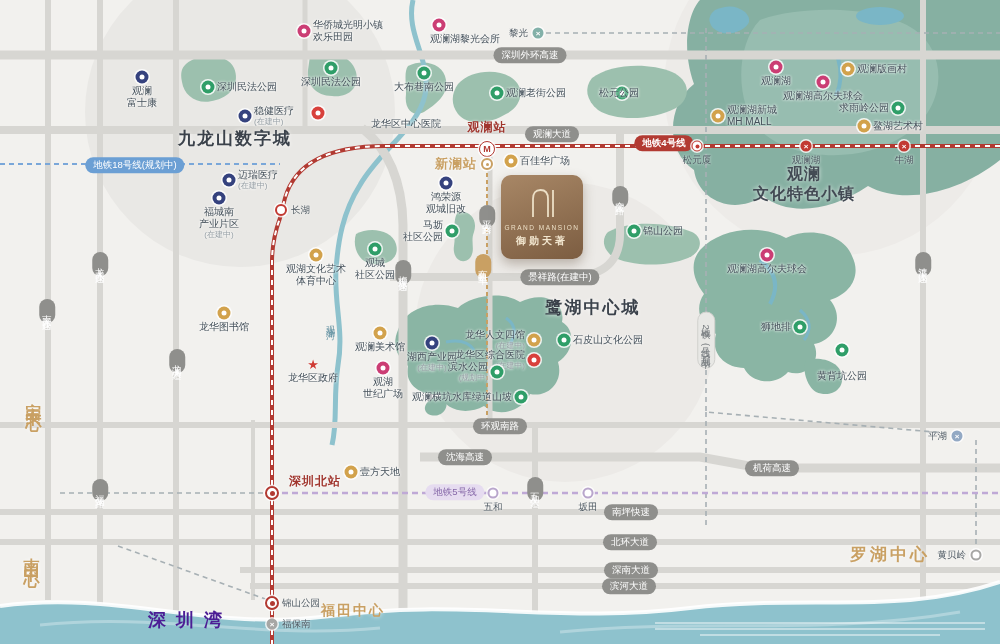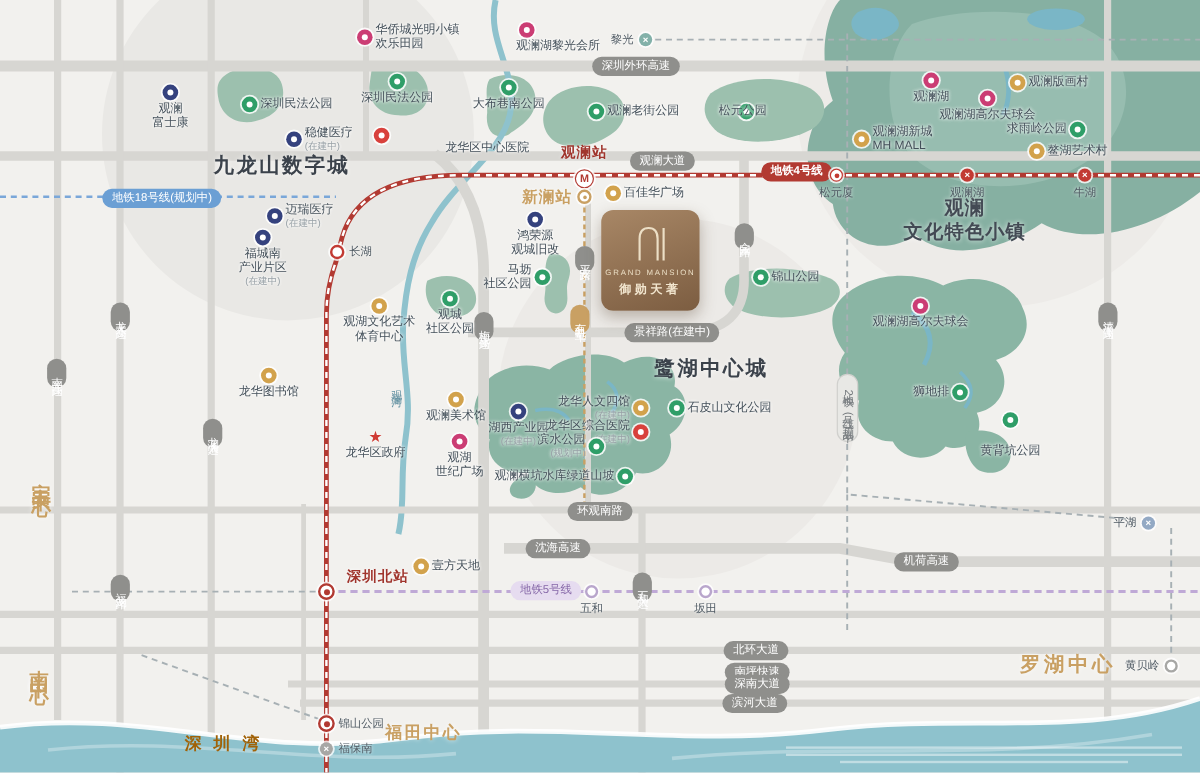--- a/index.html
+++ b/index.html
@@ -54,21 +54,21 @@
   .pl-purple{background:#e6dcf0;color:#8668a8;}
   .pl-gold{background:#c9a063;color:#fff;}
   
   .ar{position:absolute;transform:translate(-50%,-50%);white-space:pre-line;text-align:center;
       text-shadow:0 0 4px rgba(255,255,255,.8);}
   .ar-dark{font-size:17px;font-weight:bold;color:#3b424b;letter-spacing:2px;}
   .ar-dark2{font-size:16px;font-weight:bold;color:#434a54;letter-spacing:1px;line-height:20px;}
   .ar-gold{font-size:17px;font-weight:bold;color:#c9a063;letter-spacing:3px;}
   .ar-gold-sm{font-size:14px;font-weight:bold;color:#c9a063;letter-spacing:2px;}
   .ar-gold-v{writing-mode:vertical-rl;font-size:16px;font-weight:bold;color:#c9a063;letter-spacing:4px;}
-  .ar-bay{font-size:14px;font-weight:bold;color:#a16207;letter-spacing:10px;text-shadow:none;}
+  .ar-bay{font-size:18px;font-weight:bold;color:#4c1d95;letter-spacing:10px;text-shadow:none;}
   .ar-river{writing-mode:vertical-rl;font-size:9px;color:#6593a3;letter-spacing:3px;text-shadow:none;}
   
   #logo{position:absolute;left:501px;top:175px;width:82px;height:84px;border-radius:10px;
       background:linear-gradient(160deg,#a88766,#7c5d41);box-shadow:0 5px 12px rgba(90,70,50,.35);
       display:flex;flex-direction:column;align-items:center;justify-content:center;}
   #logo .mono{margin-bottom:4px;}
   #logo .en{font-size:6.5px;letter-spacing:1.5px;color:#ecdfc6;}
   #logo .cn{font-size:10px;letter-spacing:3px;font-weight:bold;color:#f2e6cf;margin-top:3px;}
   
   .fineline{position:absolute;height:2px;background:rgba(255,255,255,.45);}
@@ -165,21 +165,21 @@
       <div class="ar ar-river" style="left: 330px; top: 322px;">观澜河</div>
       <div class="pill pl-gray" style="left: 530px; top: 55px;">深圳外环高速</div>
       <div class="pill pl-gray" style="left: 552px; top: 134px;">观澜大道</div>
       <div class="pill pl-red" style="left: 664px; top: 143px;">地铁4号线</div>
       <div class="pill pl-blue" style="left: 135px; top: 165px;">地铁18号线(规划中)</div>
       <div class="pill pl-gray" style="left: 560px; top: 277px;">景祥路(在建中)</div>
       <div class="pill pl-gray" style="left: 500px; top: 426px;">环观南路</div>
       <div class="pill pl-gray" style="left: 465px; top: 457px;">沈海高速</div>
       <div class="pill pl-gray" style="left: 772px; top: 468px;">机荷高速</div>
       <div class="pill pl-purple" style="left: 455px; top: 492px;">地铁5号线</div>
-      <div class="pill pl-gray" style="left: 631px; top: 512px; margin-top: 48px;">南坪快速</div>
+      <div class="pill pl-gray" style="left: 631px; top: 512px;">南坪快速</div>
       <div class="pill pl-gray" style="left: 630px; top: 542px;">北环大道</div>
       <div class="pill pl-gray" style="left: 631px; top: 570px;">深南大道</div>
       <div class="pill pl-gray" style="left: 629px; top: 586px;">滨河大道</div>
       <div class="pill pl-gray v" style="left: 100px; top: 264px;">龙大高速</div>
       <div class="pill pl-gray v" style="left: 47px; top: 311px;">南光高速</div>
       <div class="pill pl-gray v" style="left: 177px; top: 361px;">龙澜大道</div>
       <div class="pill pl-gray v" style="left: 403px; top: 272px;">梅观高速</div>
       <div class="pill pl-gray v" style="left: 487px; top: 216px;">平安路</div>
       <div class="pill pl-gold v" style="left: 483px; top: 266px;">有轨电车</div>
       <div class="pill pl-gray v" style="left: 620px; top: 197px;">金园路</div>

